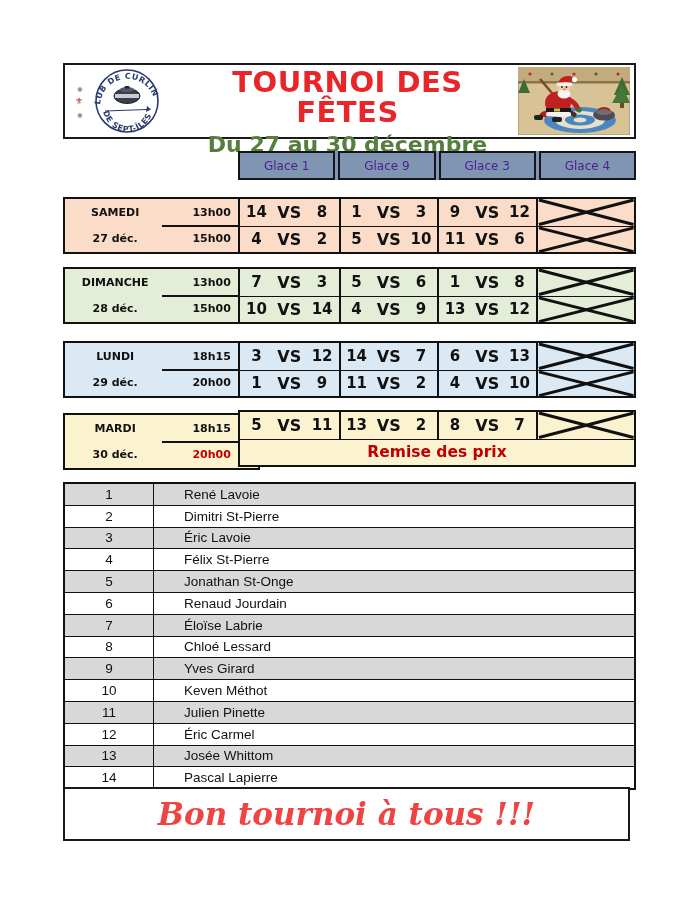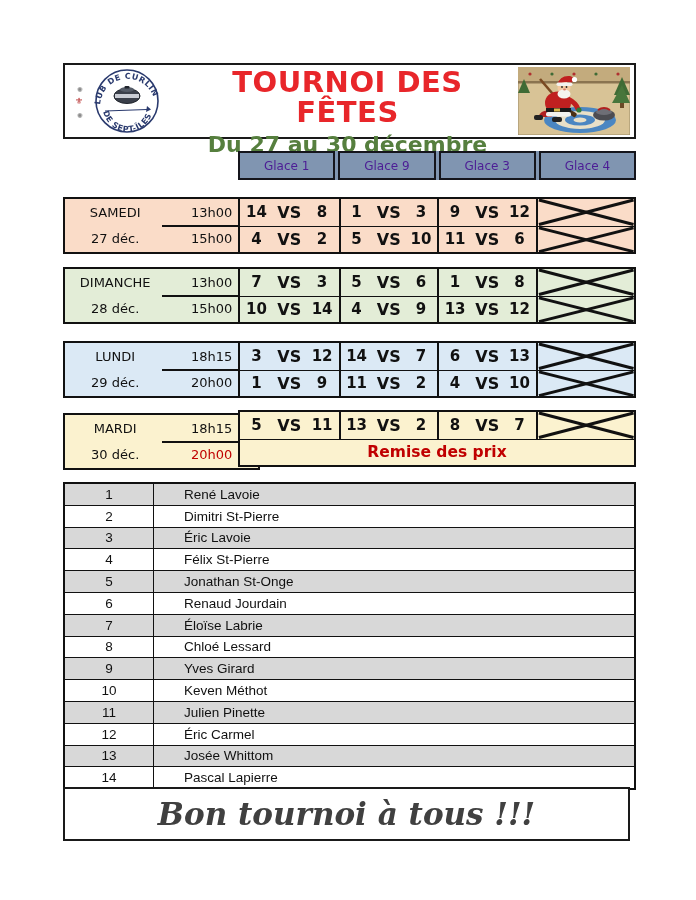--- a/index.html
+++ b/index.html
@@ -31,21 +31,21 @@
     display:flex; align-items:center; justify-content:center;
     color:#4c1d95; font-weight:normal; font-size:12px;
   }
 
   
   .day-table {
     position:absolute; left:63px; width:197px; height:57px;
     border:2.5px solid #111; box-sizing:border-box;
     display:grid; grid-template-columns:52% 48%; grid-template-rows:1fr 1fr;
     align-items:center; justify-items:center;
-    font-weight:normal; font-size:13px; color:#111;
+    font-weight:bold; font-size:11px; color:#111;
   }
   .day-divider { position:absolute; left:50%; right:3px; top:calc(50% - 1px); border-top:2px solid #111; }
 
   .games-table {
     position:absolute; left:238px; width:398px; height:57px;
     border:2.5px solid #111; box-sizing:border-box;
     display:grid; grid-template-columns:repeat(4,1fr); grid-template-rows:1fr 1fr;
     color:#111;
   }
   .gcell {
@@ -221,21 +221,21 @@
         <div class="pnum">13</div>
         <div class="pname">Josée Whittom</div>
       </div>
       <div class="prow">
         <div class="pnum">14</div>
         <div class="pname">Pascal Lapierre</div>
       </div>
     </div>
 
   <div class="footer-box">
-    <div class="footer-text" style="color: #404040;">Bon tournoi à tous !!!</div>
+    <div class="footer-text" style="color: #ef4444;">Bon tournoi à tous !!!</div>
   </div>
 
 <div class="day-table" style="top: 197px; background: rgb(250, 220, 200);">
       <div>SAMEDI</div>
       <div>13h00</div>
       <div>27 déc.</div>
       <div>15h00</div>
       <div class="day-divider"></div>
     </div>
     <div class="games-table" style="top: 197px; background: rgb(250, 220, 200);">

